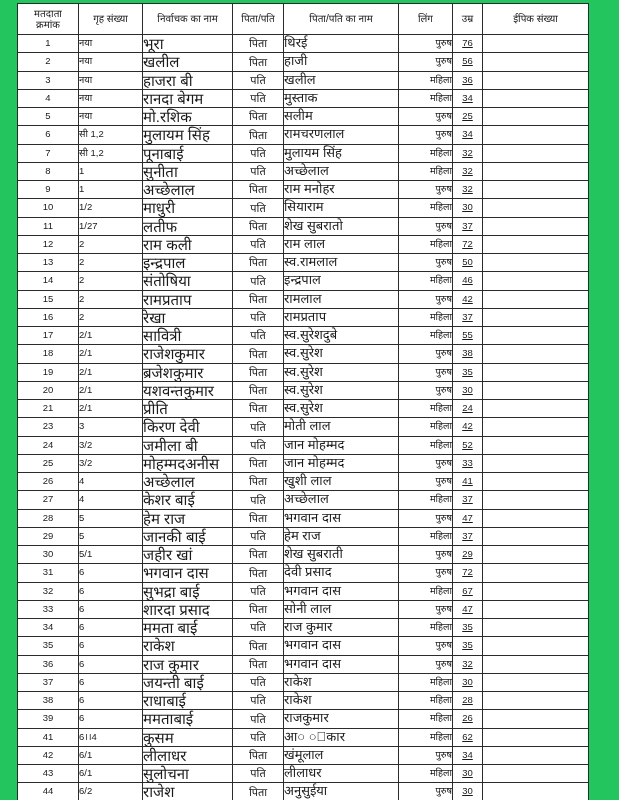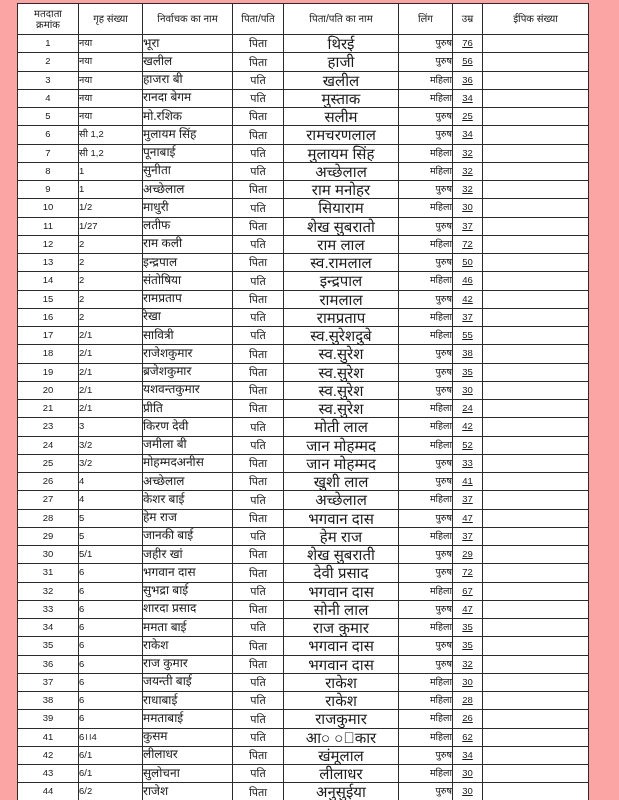--- a/index.html
+++ b/index.html
@@ -13,21 +13,21 @@
     height: 800px;
     overflow: hidden;
     font-family: "Liberation Sans", "DejaVu Sans", sans-serif;
     color: #1a1a1a;
     position: relative;
   }
   
   #page {
     position: absolute;
     inset: 0;
-    background: #fca5a5;
+    background: #22c55e;
   }
   #sheet {
     position: absolute;
     left: 17px;
     top: 3px;
     width: 571px;
     background: #ffffff;
   }
   table.voter-roll {
     border-collapse: collapse;
@@ -62,23 +62,23 @@
     font-weight: 700;
     padding: 1px 2px;
   }
   thead th .hdr-line { display: block; }
 
   tbody td {
     height: 16.2px;
   }
   td.cell-serial  { text-align: center; font-size: 9.5px; }
   td.cell-house   { text-align: left; font-size: 9.5px; }
-  td.cell-name    { text-align: left; padding-left: 3px; font-size: 12px; }
+  td.cell-name    { text-align: left; padding-left: 3px; font-size: 15px; }
   td.cell-rel     { text-align: center; font-size: 11px; }
-  td.cell-relname { text-align: center; padding-left: 3px; font-size: 15px; }
+  td.cell-relname { text-align: left; padding-left: 3px; font-size: 13px; }
   td.cell-gender  { text-align: right; font-size: 9.5px; }
   td.cell-age     { text-align: center; font-size: 9.5px; text-decoration: underline; }
   td.cell-epic    { text-align: left; }
 </style>
 </head>
 <body>
 
 <div id="page">
   <div id="sheet">
     <table class="voter-roll">

